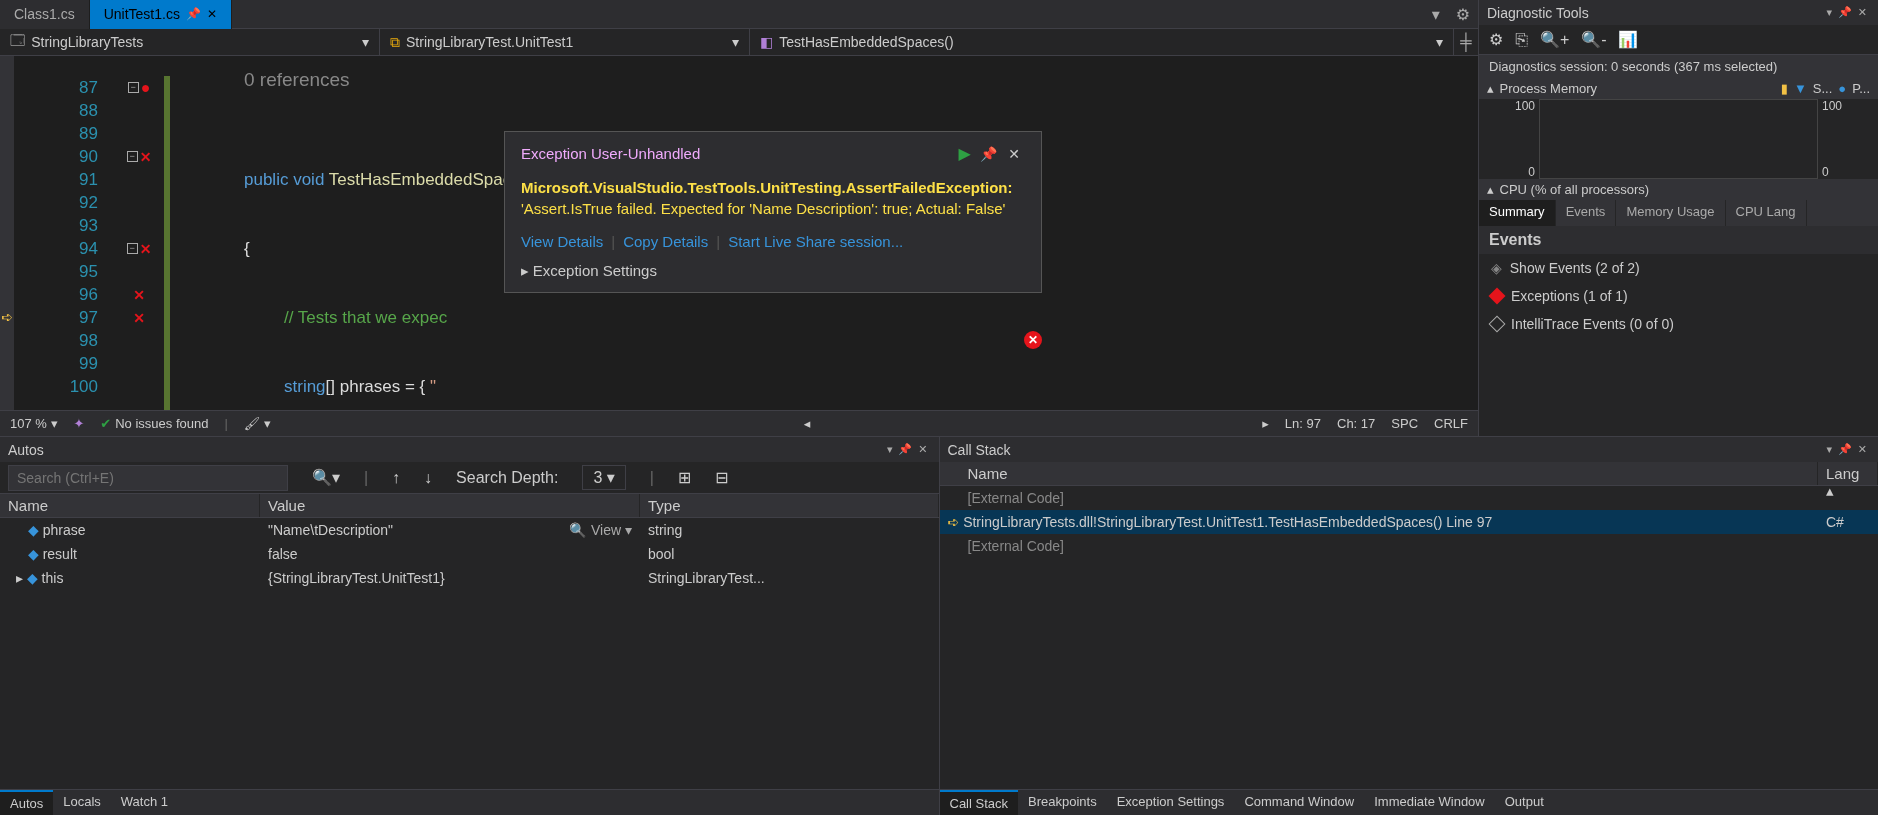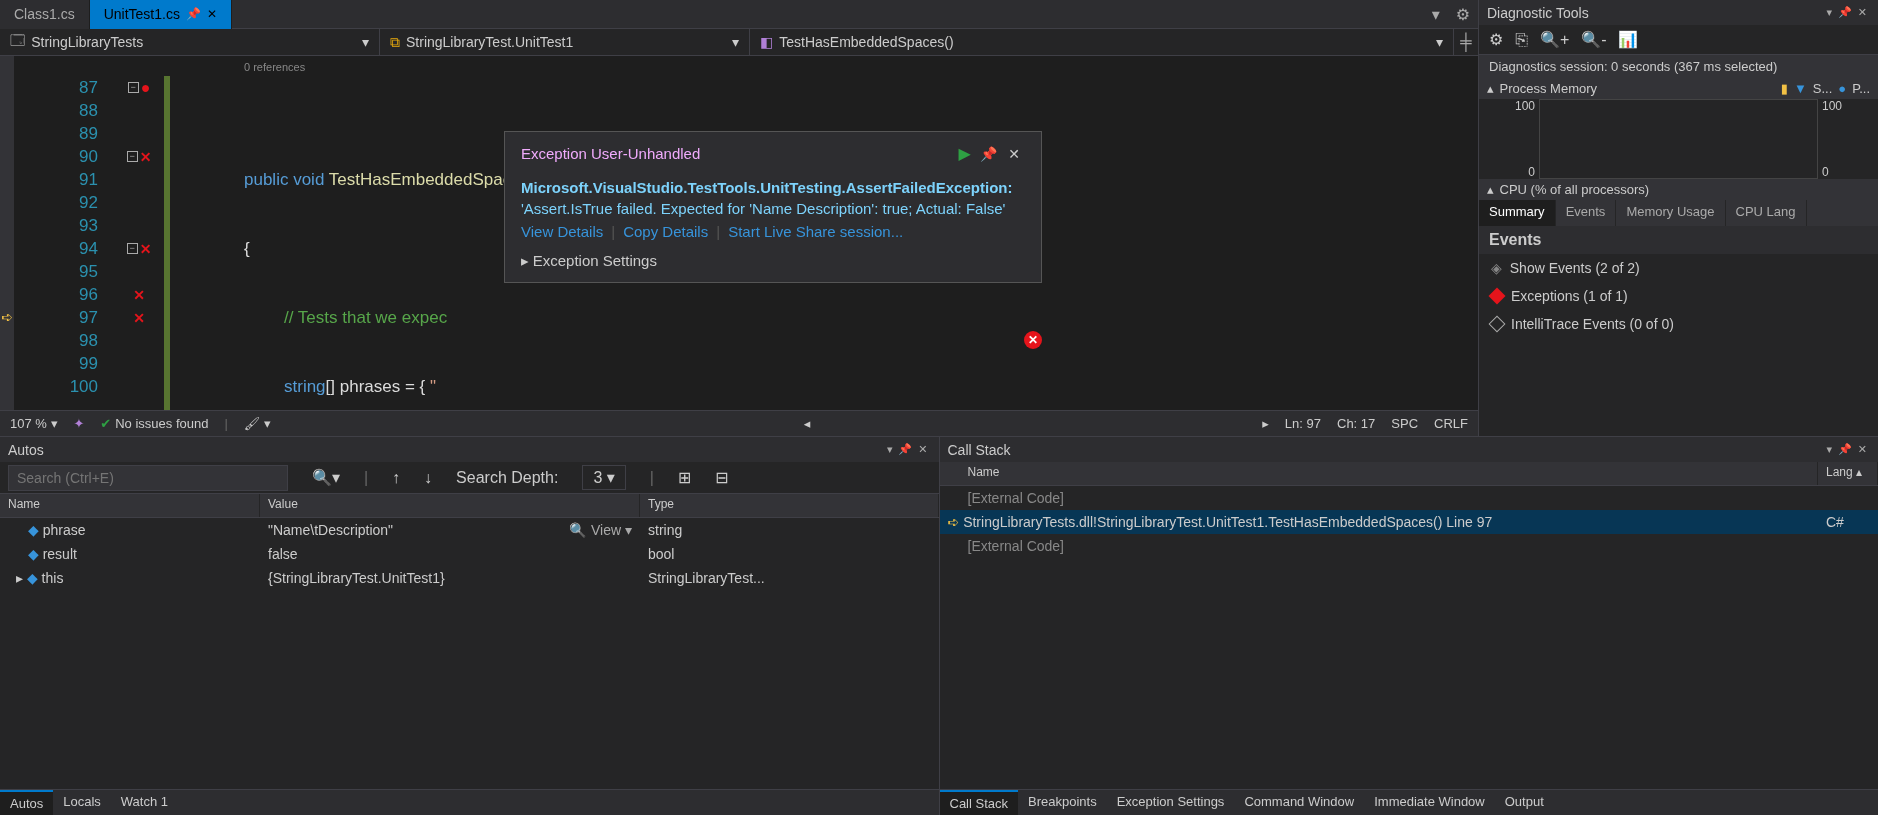--- a/index.html
+++ b/index.html
@@ -18,21 +18,21 @@
 .editor-body { flex: 1; display: flex; position: relative; overflow: hidden; background: #1e1e1e; }
 .gutter { width: 100px; background: #1e1e1e; font-family: Consolas, monospace; font-size: 17px; color: #2b91af; text-align: right; padding-right: 16px; line-height: 23px; padding-top: 20px; }
 .margin-col { width: 50px; background: #1e1e1e; padding-top: 20px; }
 .margin-row { height: 23px; display: flex; align-items: center; justify-content: center; gap: 2px; }
 .outline-marker { width: 11px; height: 11px; border: 1px solid #aaa; font-size: 9px; line-height: 9px; text-align: center; color: #aaa; }
 .x-marker { color: #e5141b; font-size: 14px; font-weight: bold; }
 .code-area { flex: 1; font-family: Consolas, monospace; font-size: 17px; line-height: 23px; padding-top: 20px; position: relative; white-space: pre; color: #dcdcdc; }
 .code-line { height: 23px; }
 .kw { color: #569cd6; }
 .str { color: #d69d85; }
-.refs { color: #888; font-size: 11px; position: absolute; top: 0; left: 80px; }
+.refs { color: #888; font-size: 19px; position: absolute; top: 12px; left: 80px; }
 .change-bar { position: absolute; left: 0; top: 20px; width: 6px; background: #577430; height: 340px; }
 
 .editor-statusbar { height: 26px; background: #007acc22; display: flex; align-items: center; font-size: 13px; color: #ccc; padding: 0 10px; gap: 16px; background: #2d2d30; border-top: 1px solid #3f3f46; }
 .status-item { display: flex; align-items: center; gap: 4px; }
 .status-spacer { flex: 1; }
 
 .diag-panel { width: 400px; background: #252526; border-left: 1px solid #3f3f46; display: flex; flex-direction: column; }
 .panel-title { height: 25px; display: flex; align-items: center; padding: 0 8px; font-size: 14px; background: #2d2d30; }
 .panel-title .spacer { flex: 1; }
 .panel-title .wbtn { font-size: 11px; padding: 0 3px; cursor: pointer; color: #aaa; }
@@ -44,32 +44,32 @@
 .diag-tabs { display: flex; background: #333337; height: 26px; }
 .diag-tab { padding: 4px 10px; font-size: 13px; border-right: 1px solid #252526; color: #aaa; }
 .diag-tab.active { background: #1e1e1e; color: #fff; }
 .diag-events-header { padding: 5px 10px; font-weight: 600; background: #2d2d30; }
 .diag-event-row { padding: 6px 12px; display: flex; align-items: center; gap: 8px; font-size: 14px; }
 
 .exception-popup { position: absolute; left: 504px; top: 75px; width: 538px; background: #2d2d30; border: 1px solid #555; padding: 12px 16px; z-index: 10; font-size: 15px; }
 .exception-popup .hdr { display: flex; align-items: center; margin-bottom: 14px; }
 .exception-popup .hdr .ttl { color: #f0abfc; flex: 1; }
 .exception-popup .hdr .btn { padding: 0 5px; font-size: 14px; }
-.exception-popup .body { color: #7dd3fc; margin-bottom: 4px; line-height: 1.4; }
+.exception-popup .body { color: #fde047; margin-bottom: 14px; line-height: 1.4; }
 .exception-popup .links { display: flex; gap: 8px; margin-bottom: 12px; color: #3794db; }
 .exception-popup .links .sep { color: #555; }
 .exception-popup .settings { color: #ccc; }
 .error-badge { position: absolute; width: 18px; height: 18px; background: #e5141b; border-radius: 50%; color: #fff; font-size: 12px; text-align: center; line-height: 18px; font-weight: bold; }
 
 .bottom-area { flex: 1; display: flex; border-top: 1px solid #3f3f46; }
 .autos-panel { flex: 1; display: flex; flex-direction: column; background: #252526; border-right: 1px solid #3f3f46; }
 .callstack-panel { flex: 1; display: flex; flex-direction: column; background: #252526; }
 .search-row { height: 32px; display: flex; align-items: center; padding: 0 8px; gap: 24px; border-bottom: 1px solid #3f3f46; }
 .search-input { background: #333337; border: 1px solid #3f3f46; color: #aaa; padding: 4px 8px; flex: 0 0 280px; font-size: 14px; }
-.grid-header { display: flex; background: #333337; height: 24px; font-size: 12px; border-bottom: 1px solid #3f3f46; }
+.grid-header { display: flex; background: #333337; height: 24px; font-size: 15px; border-bottom: 1px solid #3f3f46; }
 .grid-header > div { padding: 3px 8px; border-right: 1px solid #252526; }
 .grid-row { display: flex; font-size: 14px; height: 24px; align-items: center; }
 .grid-row > div { padding: 2px 8px; white-space: nowrap; overflow: hidden; }
 .col-name { flex: 0 0 260px; }
 .col-value { flex: 0 0 380px; }
 .col-type { flex: 1; }
 .cs-col-name { flex: 1; }
 .cs-col-lang { flex: 0 0 60px; }
 .bottom-tabs { height: 26px; display: flex; background: #2d2d30; border-top: 1px solid #3f3f46; }
 .btab { padding: 4px 10px; font-size: 13px; color: #ccc; }

